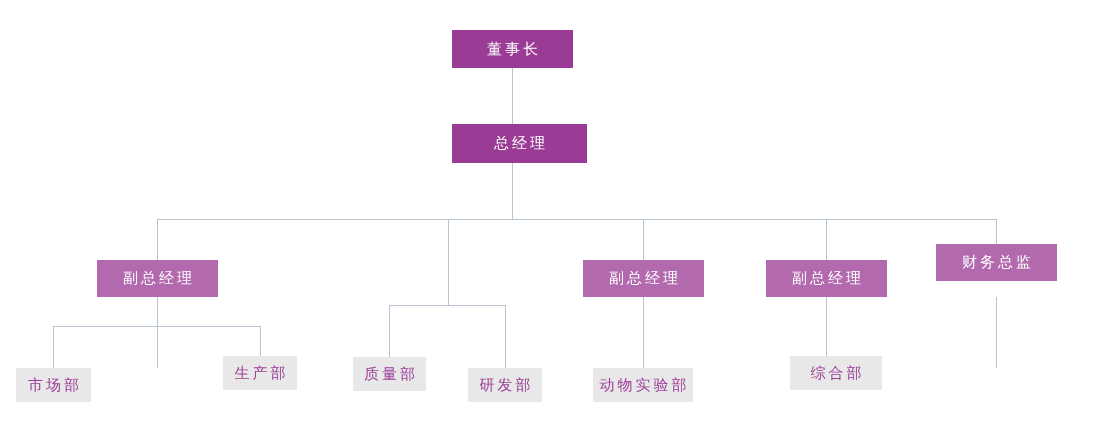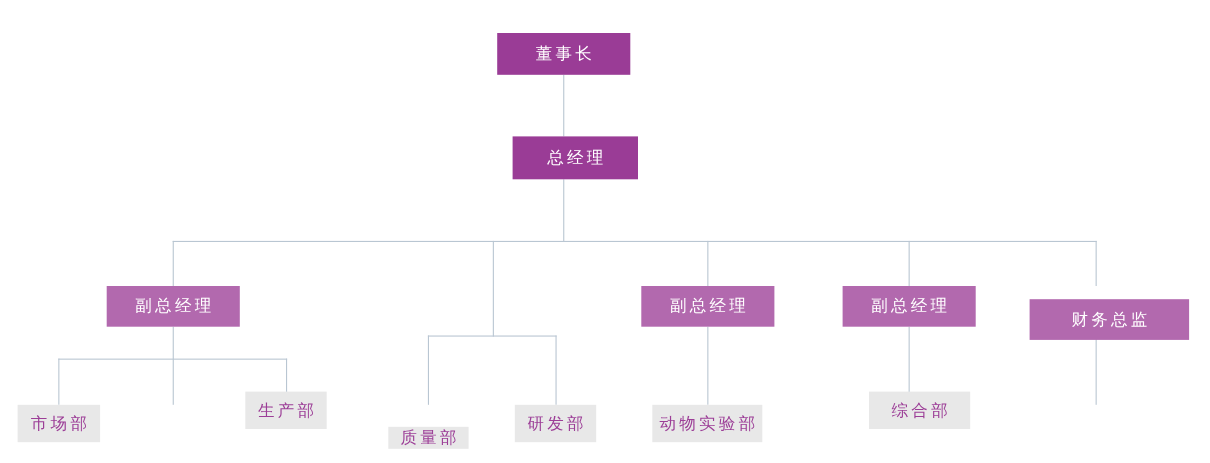--- a/index.html
+++ b/index.html
@@ -59,27 +59,27 @@
   <div class="line v" style="left:53px;top:326px;height:42px"></div>
   <div class="line v" style="left:260px;top:326px;height:42px"></div>
   <div class="line h" style="left:389px;top:305px;width:117px"></div>
   <div class="line v" style="left:389px;top:305px;height:63px"></div>
   <div class="line v" style="left:505px;top:305px;height:63px"></div>
   <div class="line v" style="left:643px;top:297px;height:71px"></div>
   <div class="line v" style="left:826px;top:297px;height:71px"></div>
   <div class="line v" style="left:996px;top:297px;height:71px"></div>
 
   <div class="node exec" style="left:452px;top:30px;width:121px;height:38px">董事长</div>
-  <div class="node exec" style="left:466px;top:124px;width:114px;height:39px">总经理</div>
+  <div class="node exec" style="left:452px;top:124px;width:135px;height:39px">总经理</div>
 
   <div class="node mgr" style="left:97px;top:260px;width:121px;height:37px">副总经理</div>
   <div class="node mgr" style="left:583px;top:260px;width:121px;height:37px">副总经理</div>
   <div class="node mgr" style="left:766px;top:260px;width:121px;height:37px">副总经理</div>
-  <div class="node mgr" style="left:936px;top:272px;width:145px;height:37px">财务总监</div>
+  <div class="node mgr" style="left:936px;top:244px;width:121px;height:37px">财务总监</div>
 
   <div class="node dept" style="left:16px;top:368px;width:75px;height:34px">市场部</div>
   <div class="node dept" style="left:223px;top:356px;width:74px;height:34px">生产部</div>
-  <div class="node dept" style="left:353px;top:388px;width:73px;height:20px">质量部</div>
+  <div class="node dept" style="left:353px;top:357px;width:73px;height:34px">质量部</div>
   <div class="node dept" style="left:593px;top:368px;width:100px;height:34px">动物实验部</div>
   <div class="node dept" style="left:468px;top:368px;width:74px;height:34px">研发部</div>
   <div class="node dept" style="left:790px;top:356px;width:92px;height:34px">综合部</div>
 
 </div>
 
 </body></html>

